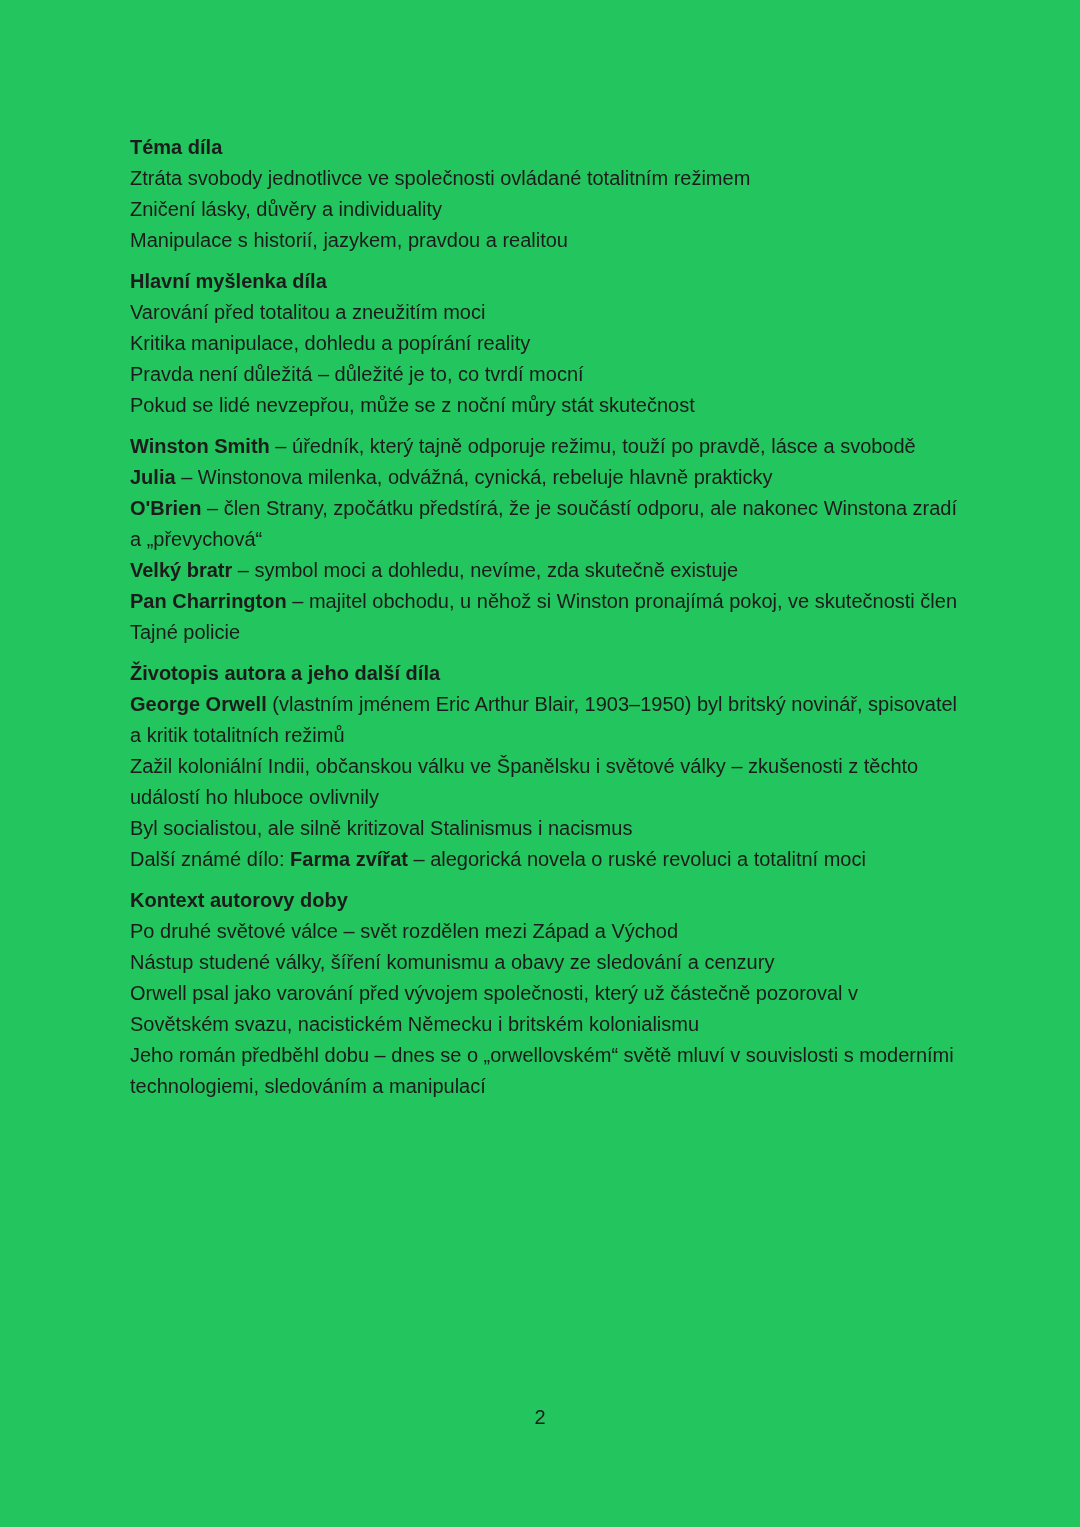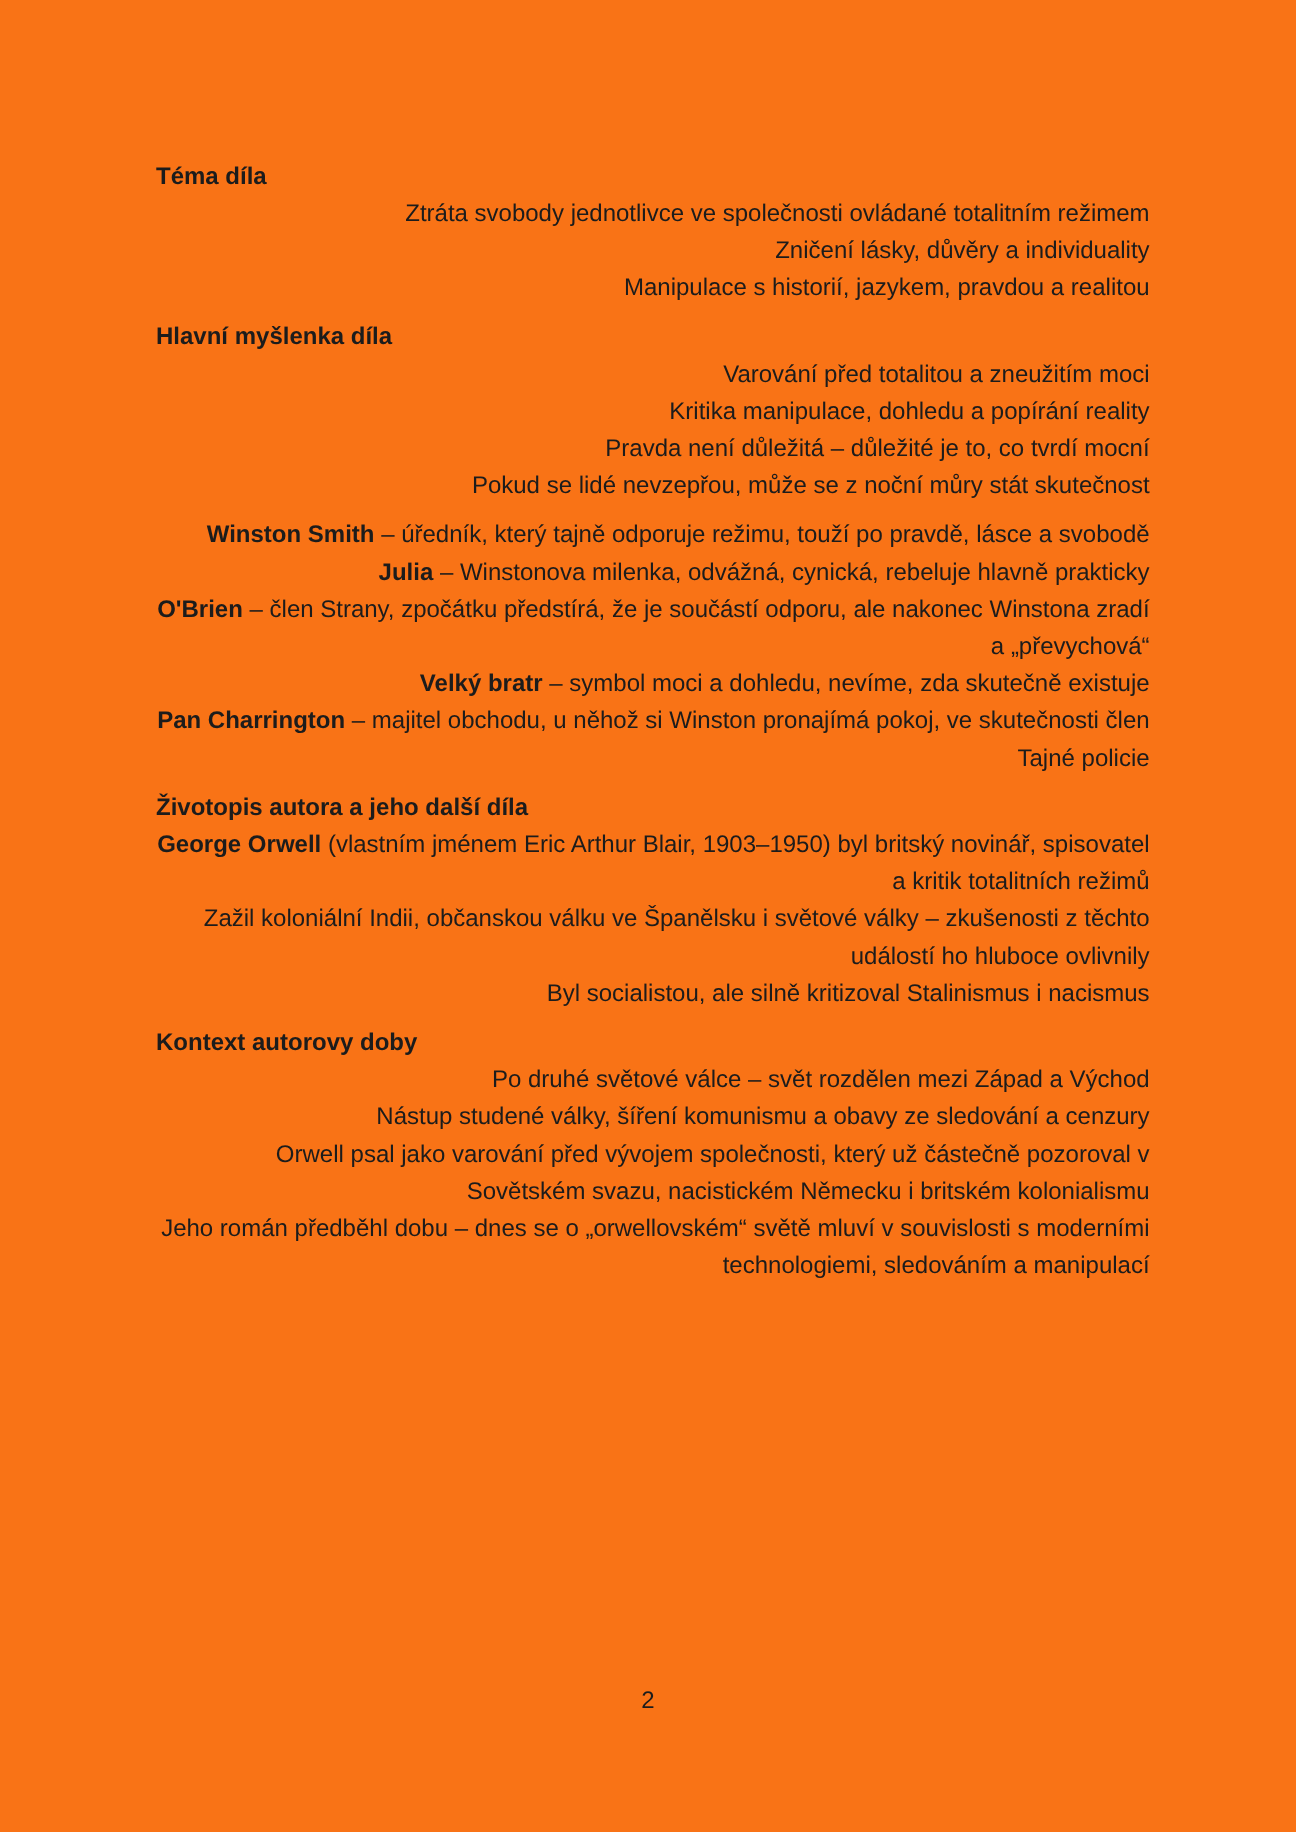--- a/index.html
+++ b/index.html
@@ -11,42 +11,41 @@
     width: 1080px;
     height: 1527px;
     position: relative;
     font-family: "Liberation Sans", sans-serif;
     color: #1c1c1c;
     -webkit-font-smoothing: antialiased;
   }
   .page {
     position: absolute;
     inset: 0;
-    background: #f97316;
+    background: #22c55e;
     padding-left: 35px;
   }
   .content {
     position: absolute;
     left: 130px;
     top: 132px;
     width: 828px;
     font-size: 20px;
     line-height: 31px;
   }
   .doc-section { margin: 0; }
   .doc-section + .doc-section { margin-top: 10px; }
   .doc-heading {
     font-size: 20px;
     line-height: 31px;
     font-weight: 700;
     margin: 0;
   }
   .doc-paragraph {
     margin: 0;
-    text-align: right;
   }
   .seg-bold { font-weight: 700; }
   .footer-pagenum {
     position: absolute;
     top: 1402px;
     left: 0;
     width: 100%;
     text-align: center;
     font-size: 20px;
     line-height: 31px;
@@ -76,20 +75,21 @@
         <p class="doc-paragraph"><span class="seg-bold">Julia</span><span class="seg-regular"> – Winstonova milenka, odvážná, cynická, rebeluje hlavně prakticky</span></p>
         <p class="doc-paragraph"><span class="seg-bold">O'Brien</span><span class="seg-regular"> – člen Strany, zpočátku předstírá, že je součástí odporu, ale nakonec Winstona zradí a „převychová“</span></p>
         <p class="doc-paragraph"><span class="seg-bold">Velký bratr</span><span class="seg-regular"> – symbol moci a dohledu, nevíme, zda skutečně existuje</span></p>
         <p class="doc-paragraph"><span class="seg-bold">Pan Charrington</span><span class="seg-regular"> – majitel obchodu, u něhož si Winston pronajímá pokoj, ve skutečnosti člen Tajné policie</span></p>
       </section>
       <section class="doc-section">
         <h2 class="doc-heading">Životopis autora a jeho další díla</h2>
         <p class="doc-paragraph"><span class="seg-bold">George Orwell</span><span class="seg-regular"> (vlastním jménem Eric Arthur Blair, 1903–1950) byl britský novinář, spisovatel a kritik totalitních režimů</span></p>
         <p class="doc-paragraph"><span class="seg-regular">Zažil koloniální Indii, občanskou válku ve Španělsku i světové války – zkušenosti z těchto událostí ho hluboce ovlivnily</span></p>
         <p class="doc-paragraph"><span class="seg-regular">Byl socialistou, ale silně kritizoval Stalinismus i nacismus</span></p>
+        <p class="doc-paragraph"><span class="seg-regular">Další známé dílo: </span><span class="seg-bold">Farma zvířat</span><span class="seg-regular"> – alegorická novela o ruské revoluci a totalitní moci</span></p>
       </section>
       <section class="doc-section">
         <h2 class="doc-heading">Kontext autorovy doby</h2>
         <p class="doc-paragraph"><span class="seg-regular">Po druhé světové válce – svět rozdělen mezi Západ a Východ</span></p>
         <p class="doc-paragraph"><span class="seg-regular">Nástup studené války, šíření komunismu a obavy ze sledování a cenzury</span></p>
         <p class="doc-paragraph"><span class="seg-regular">Orwell psal jako varování před vývojem společnosti, který už částečně pozoroval v Sovětském svazu, nacistickém Německu i britském kolonialismu</span></p>
         <p class="doc-paragraph"><span class="seg-regular">Jeho román předběhl dobu – dnes se o „orwellovském“ světě mluví v souvislosti s moderními technologiemi, sledováním a manipulací</span></p>
       </section>
     </div>
   <div class="footer-pagenum">2</div>

